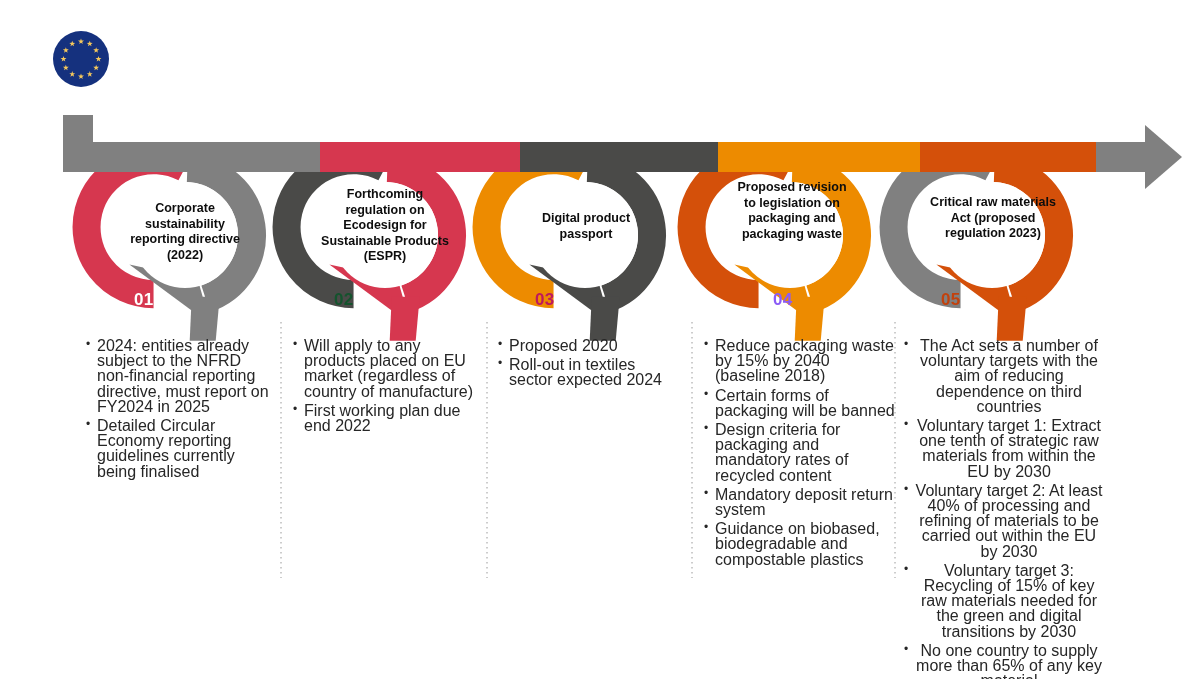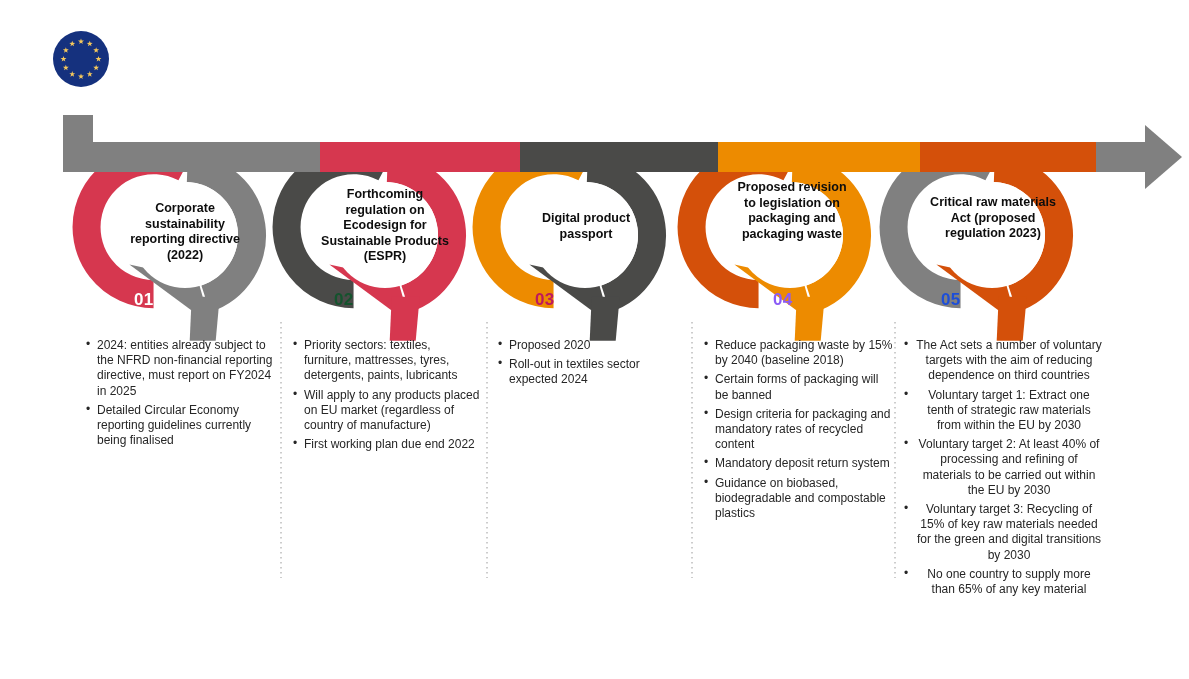--- a/index.html
+++ b/index.html
@@ -27,21 +27,21 @@
     position:absolute;
     font-weight:bold;
     font-size:17px;
     line-height:20px;
     letter-spacing:0.2px;
     pointer-events:none;
   }
   .bullet-col{
     position:absolute;
     top:338px;
-    font-size:12px;
+    font-size:16px;
     line-height:15.2px;
     color:#262626;
   }
   .bullet-col ul{
     list-style:none;
     margin:0;padding:0;
   }
   .bullet-col li{
     position:relative;
     padding-left:12px;
@@ -171,31 +171,30 @@
   <div class="circle-label" style="left:118px;top:201px;width:134px;">Corporate sustainability reporting directive (2022)</div>
   <div class="circle-label" style="left:318px;top:187px;width:134px;">Forthcoming regulation on Ecodesign for Sustainable Products (ESPR)</div>
   <div class="circle-label" style="left:520px;top:211px;width:132px;">Digital product passport</div>
   <div class="circle-label" style="left:733px;top:180px;width:118px;">Proposed revision to legislation on packaging and packaging waste</div>
   <div class="circle-label" style="left:925px;top:195px;width:136px;">Critical raw materials Act (proposed regulation 2023)</div>
 
   <div class="step-number" style="left:134px;top:290px;color:#ffffff;">01</div>
   <div class="step-number" style="left:334px;top:290px;color:#14532d;">02</div>
   <div class="step-number" style="left:535px;top:290px;color:#be185d;">03</div>
   <div class="step-number" style="left:741px;top:290px;color:#8b5cf6;margin-left:32px;">04</div>
-  <div class="step-number" style="left:941px;top:290px;color:#1d4ed8;">05</div>
+  <div class="step-number" style="left:941px;top:290px;color:#c2410c;">05</div>
 
   <div class="bullet-col" style="left:85px;width:190px;">
     <ul>
         <li>2024: entities already subject to the NFRD non-financial reporting directive, must report on FY2024 in 2025</li>
         <li>Detailed Circular Economy reporting guidelines currently being finalised</li>
       </ul>
   </div>
   <div class="bullet-col" style="left:292px;width:188px;">
     <ul>
-        <li>Priority sectors: textiles, furniture, mattresses, tyres, detergents, paints, lubricants</li>
         <li>Will apply to any products placed on EU market (regardless of country of manufacture)</li>
         <li>First working plan due end 2022</li>
       </ul>
   </div>
   <div class="bullet-col" style="left:497px;width:186px;">
     <ul>
         <li>Proposed 2020</li>
         <li>Roll-out in textiles sector expected 2024</li>
       </ul>
   </div>

